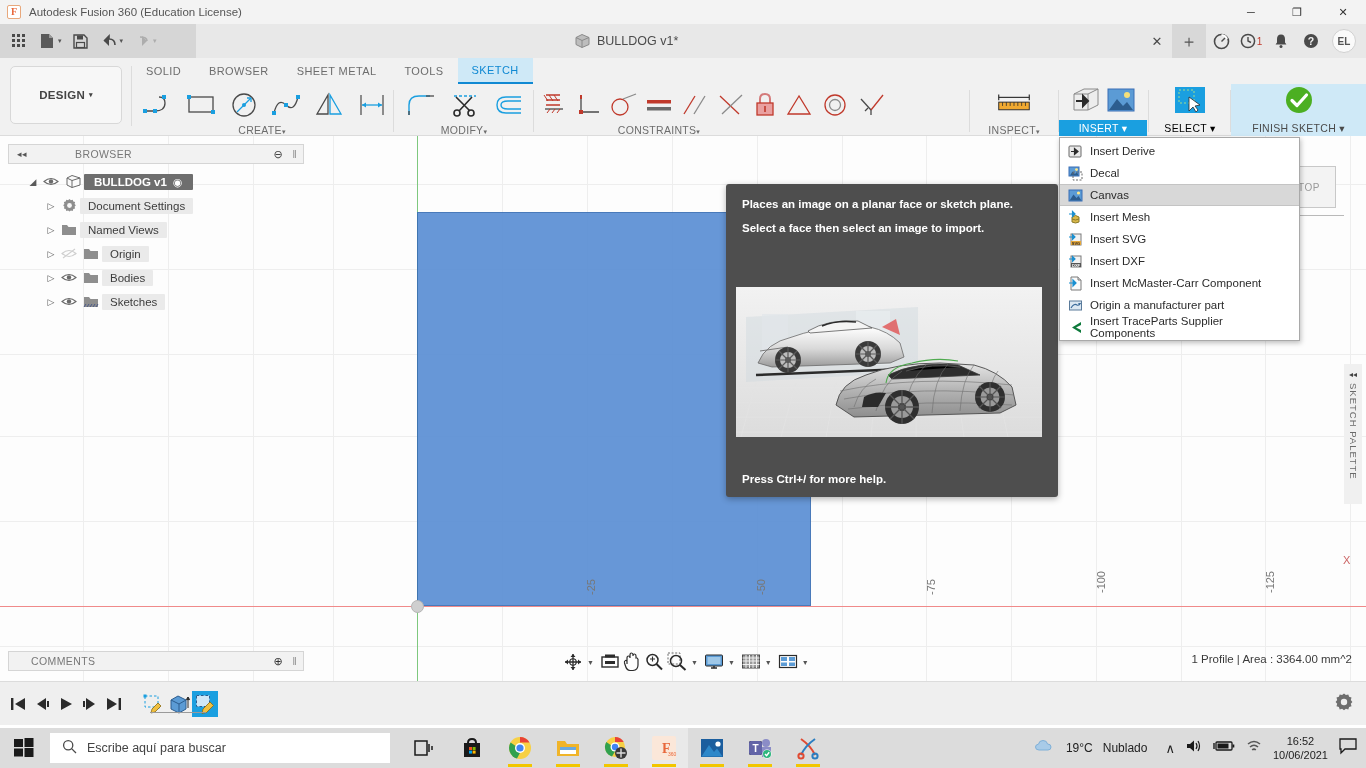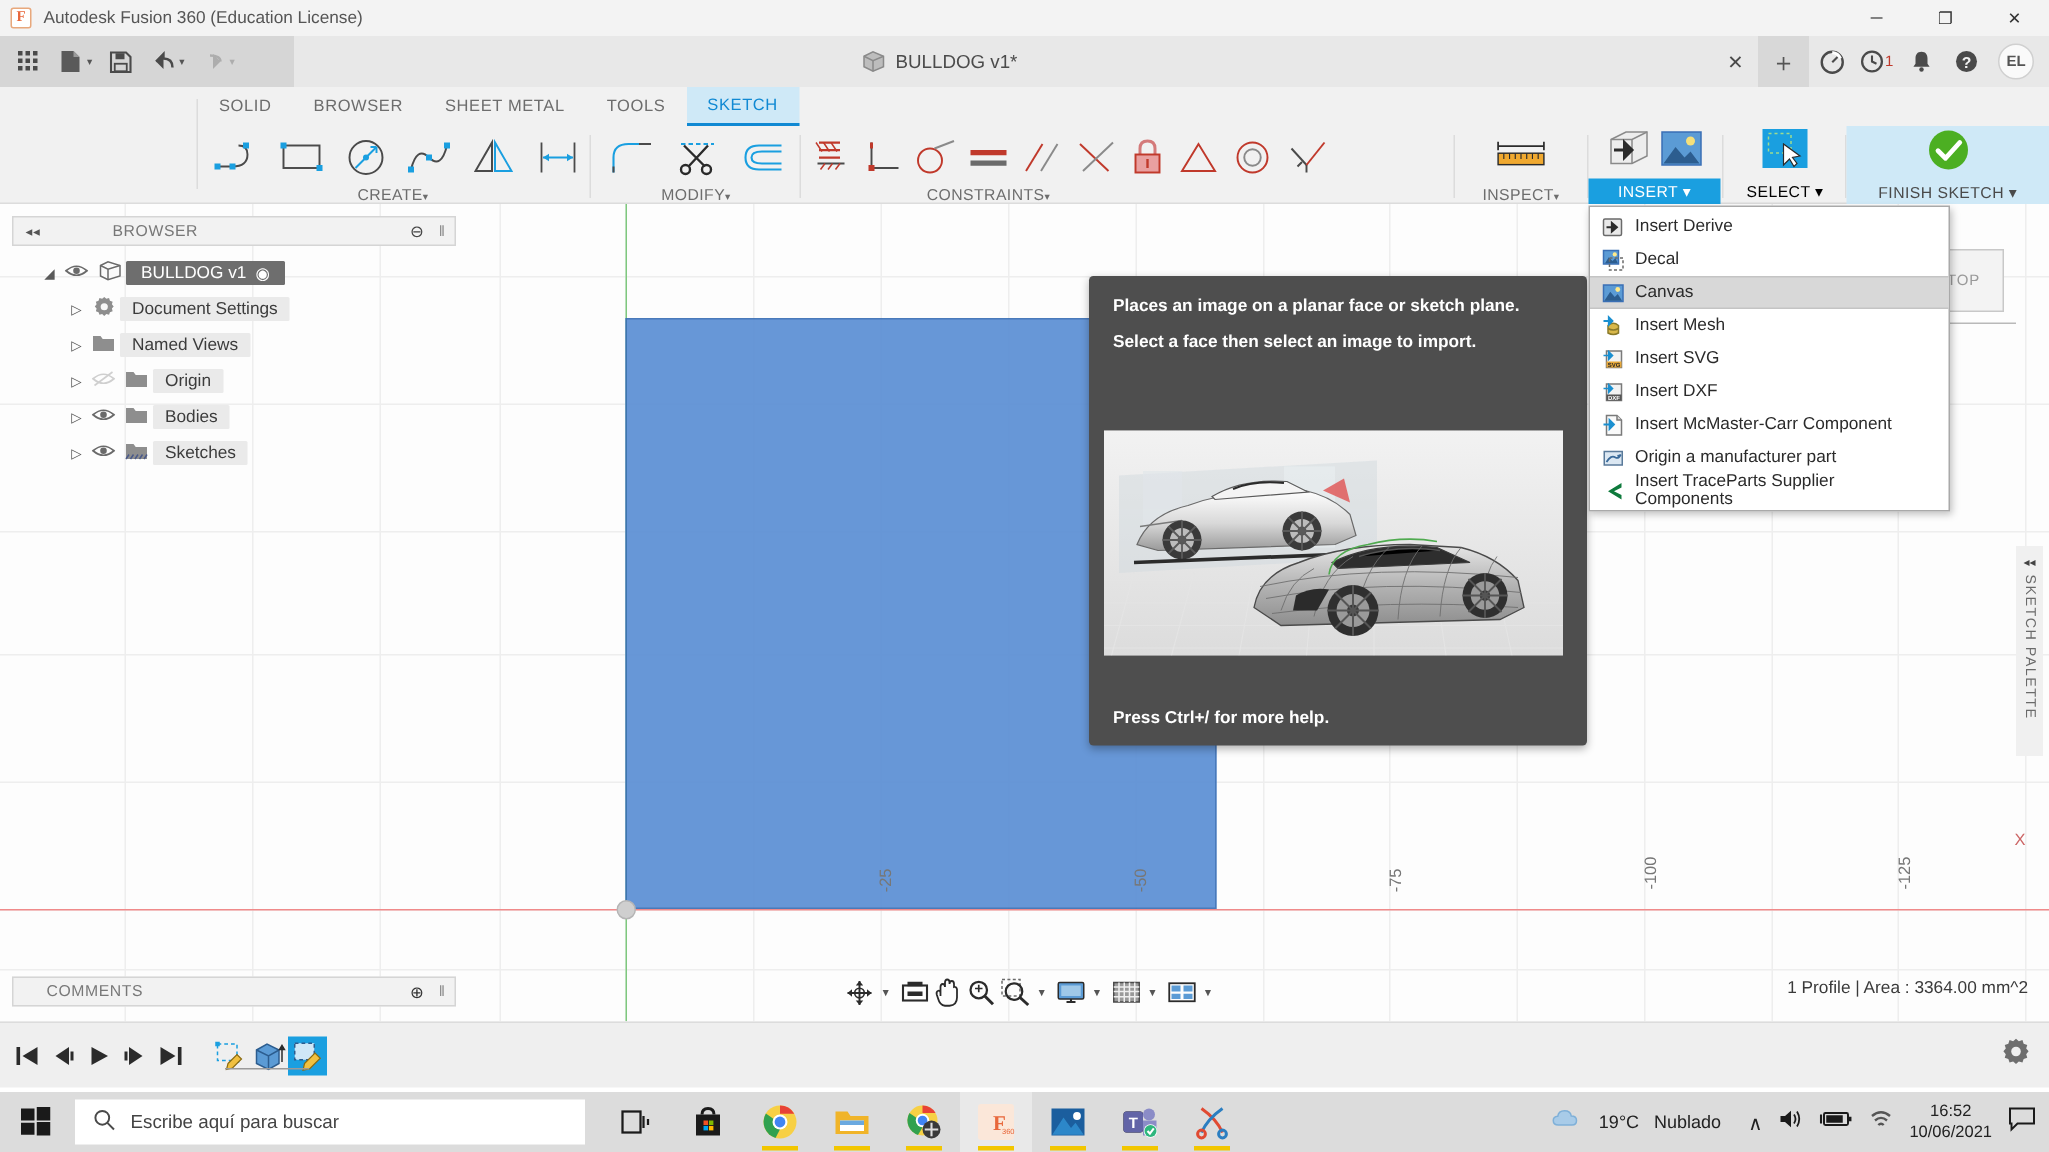--- a/index.html
+++ b/index.html
@@ -117,21 +117,21 @@
   .browser .minus { position: absolute; right: 20px; font-size: 11px; color: #444; }
   .browser .grip { position: absolute; right: 6px; font-size: 10px; color: #888; }
   .tree { position: absolute; left: 8px; top: 170px; width: 296px; }
   .trow { display: flex; align-items: center; height: 24px; font-size: 11.5px; color: #3c3c3c; }
   .tri {
     width: 14px; text-align: center; color: #5a5a5a; font-size: 9px;
   }
   .eye { width: 22px; text-align: center; color: #6a6a6a; }
   .eye.dim { color: #cfcfcf; }
   .tlabel { background: #eaeaea; padding: 2px 8px; border-radius: 1px; }
-  .trow.root .tlabel { background: #6e6e6e; color: #fff; font-weight: normal; padding: 2px 26px 2px 10px; }
+  .trow.root .tlabel { background: #6e6e6e; color: #fff; font-weight: bold; padding: 2px 26px 2px 10px; }
   .trow.root { }
   .folder-ic { width: 22px; text-align: center; }
 
   
   .canvas {
     position: absolute; left: 0; top: 136px; width: 1366px; height: 545px;
     background: #fdfdfd; overflow: hidden;
   }
   .gridlines { position: absolute; inset: 0; }
   .gridlines .v { position: absolute; top: 0; bottom: 0; width: 1px; background: #eeeeee; }
@@ -345,20 +345,24 @@
             <circle cx="8" cy="8" r="7" fill="#4a4a4a"></circle>
             <text x="8" y="12" font-size="10.5" fill="#f2f2f2" text-anchor="middle" font-family="Liberation Sans" font-weight="bold">?</text>
           </svg>
       </div>
       <div class="avatar">EL</div>
     </div>
   </div>
 
   <div class="ribbon">
 
+    <div class="design-btn">
+      <span>DESIGN</span>
+      <span style="font-size:7px">▾</span>
+    </div>
     <div class="wsvline" style="left:131px"></div>
 
     <div class="tabrow">
       <div class="rtab">SOLID</div>
       <div class="rtab">BROWSER</div>
       <div class="rtab">SHEET METAL</div>
       <div class="rtab">TOOLS</div>
       <div class="rtab active">SKETCH</div>
     </div>
 

